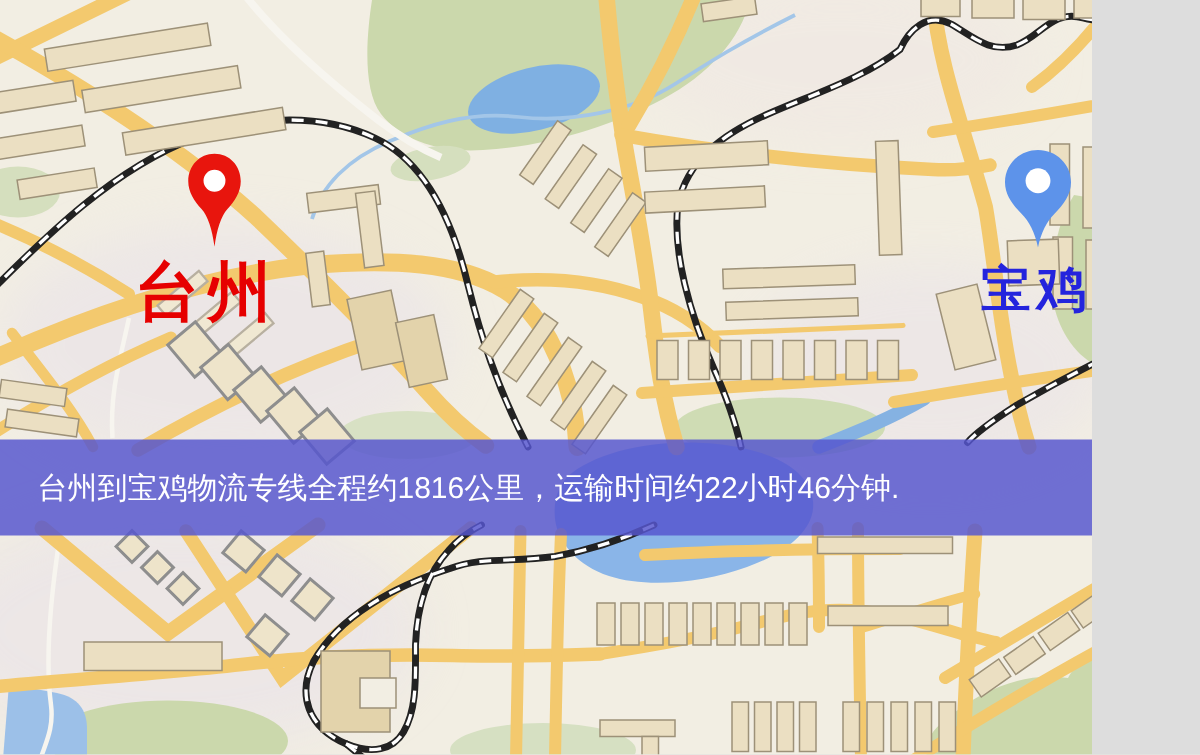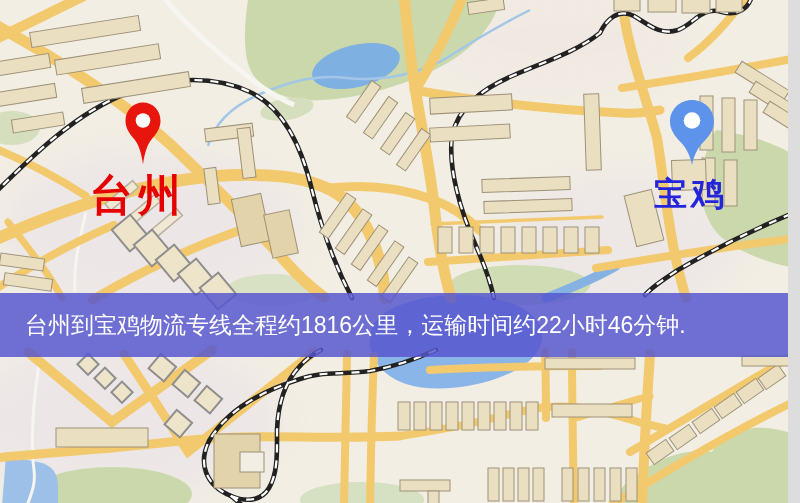--- a/index.html
+++ b/index.html
@@ -1,16 +1,16 @@
 <!DOCTYPE html>
 <html><head>
 <meta charset="utf-8">
 <style>
   html,body{margin:0;padding:0;background:#ddd;font-family:"Liberation Sans",sans-serif;}
-  .stage{position:relative;width:788px;height:503px;overflow:hidden;background:#f2eee3;text-decoration:underline;}
+  .stage{position:relative;width:728px;height:503px;overflow:hidden;background:#f2eee3;text-decoration:underline;}
   .stage svg.mapbg{position:absolute;left:0;top:0;}
   
   .roads path{stroke:#f3c96e;fill:none;stroke-linecap:round;}
   .rwb path{stroke:#222222;fill:none;stroke-width:4.6;stroke-linecap:round;}
   .rwd path{stroke:#ffffff;fill:none;stroke-width:2.2;stroke-linecap:butt;stroke-dasharray:8 8;}
   .bld rect{fill:#ebdfc2;stroke:#9d9178;stroke-width:1;}
   .bld rect.bd{fill:#e3d3ab;}
   .bld rect.dm{fill:#eee4ca;stroke:#8e8e8e;stroke-width:2;}
   .bld rect.b2{fill:#f0e8d2;stroke:#b8b0a0;stroke-width:1.5;}
   .bld rect.notch{fill:#f2eee3;stroke:#9d9178;stroke-width:1;}
@@ -19,21 +19,21 @@
   .pin-origin{left:123px;top:101px;width:40px;height:66px;}
   .pin-dest{left:667px;top:98px;width:50px;height:70px;}
   
   .city-label{position:absolute;text-align:center;font-family:"Liberation Serif",serif;
     font-weight:600;line-height:1;user-select:none;}
   .city-label.origin{left:84px;top:174px;width:108px;font-size:43px;letter-spacing:5px;color:#e60000;}
   .city-label.dest{left:638px;top:178px;width:106px;font-size:33px;letter-spacing:4px;color:#2424dd;}
   
   .banner{position:absolute;left:0;top:293px;width:800px;height:64px;
     background:rgba(86,86,206,0.84);display:flex;align-items:center;}
-  .banner span{color:#ffffff;font-size:23px;padding-left:25px;white-space:nowrap;
+  .banner span{color:#ffffff;font-size:20px;padding-left:25px;white-space:nowrap;
     font-family:"Liberation Sans",sans-serif;}
 </style>
 </head>
 <body>
 
 <div class="stage">
 
   <svg class="mapbg" width="800" height="503" viewBox="0 0 800 503">
     <defs>
       <filter id="soft" x="-50%" y="-50%" width="200%" height="200%">

